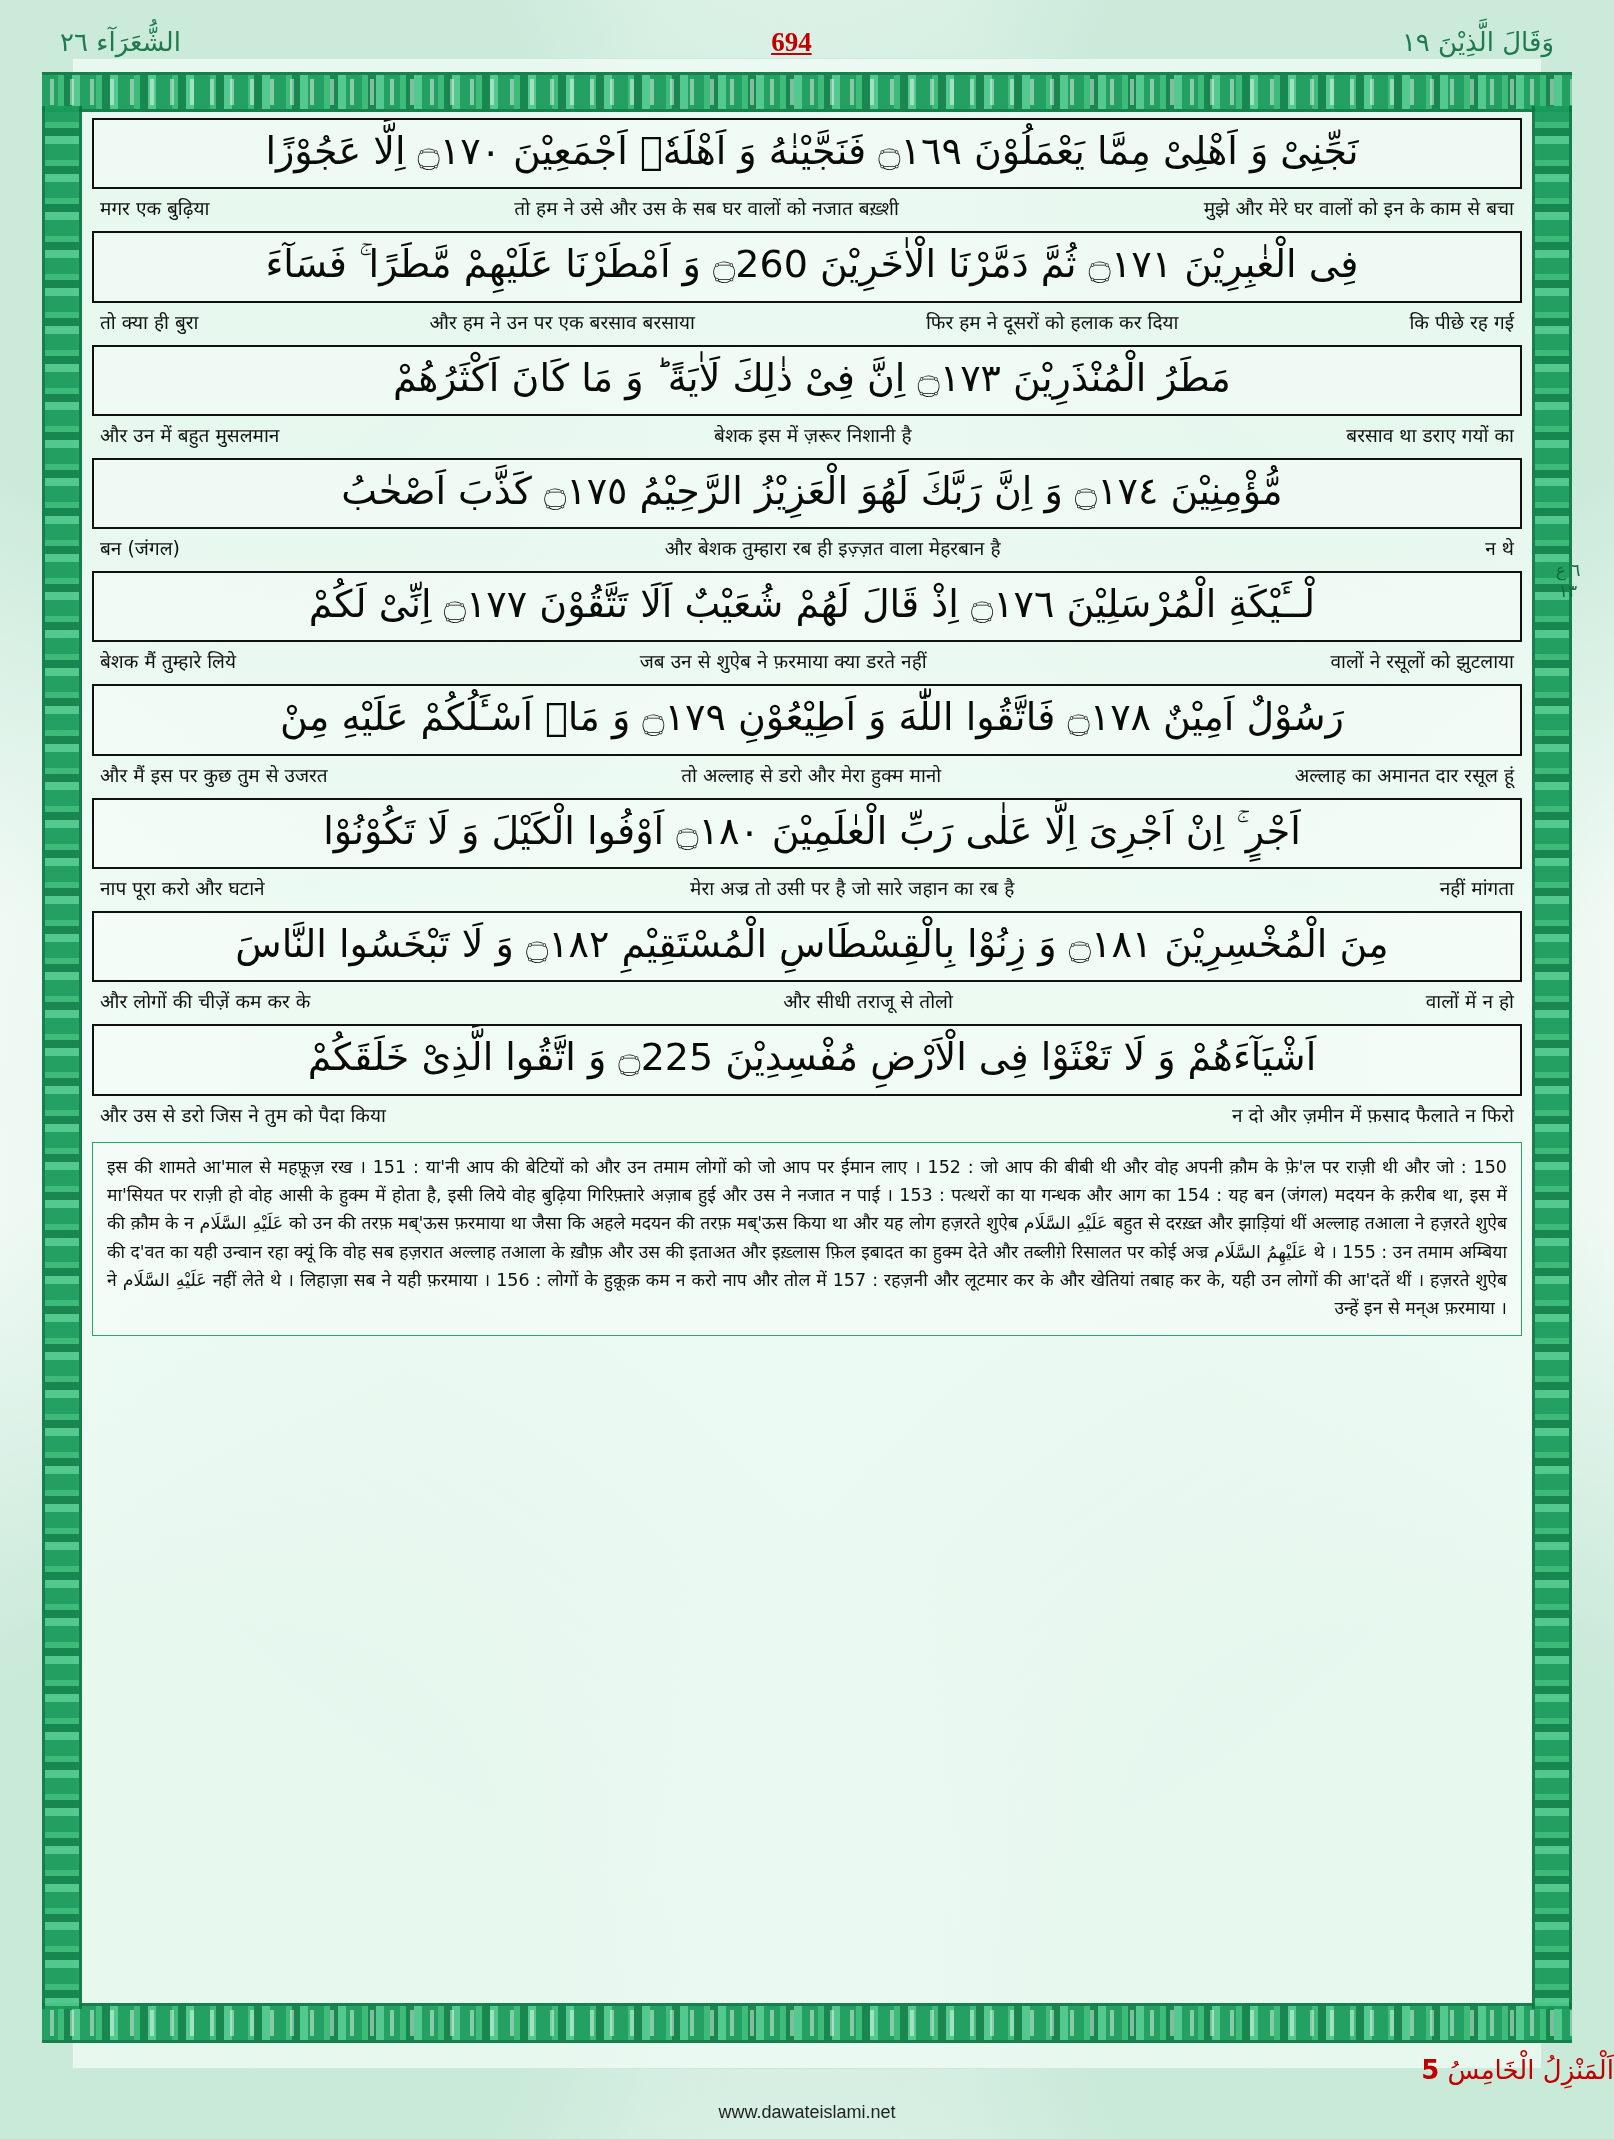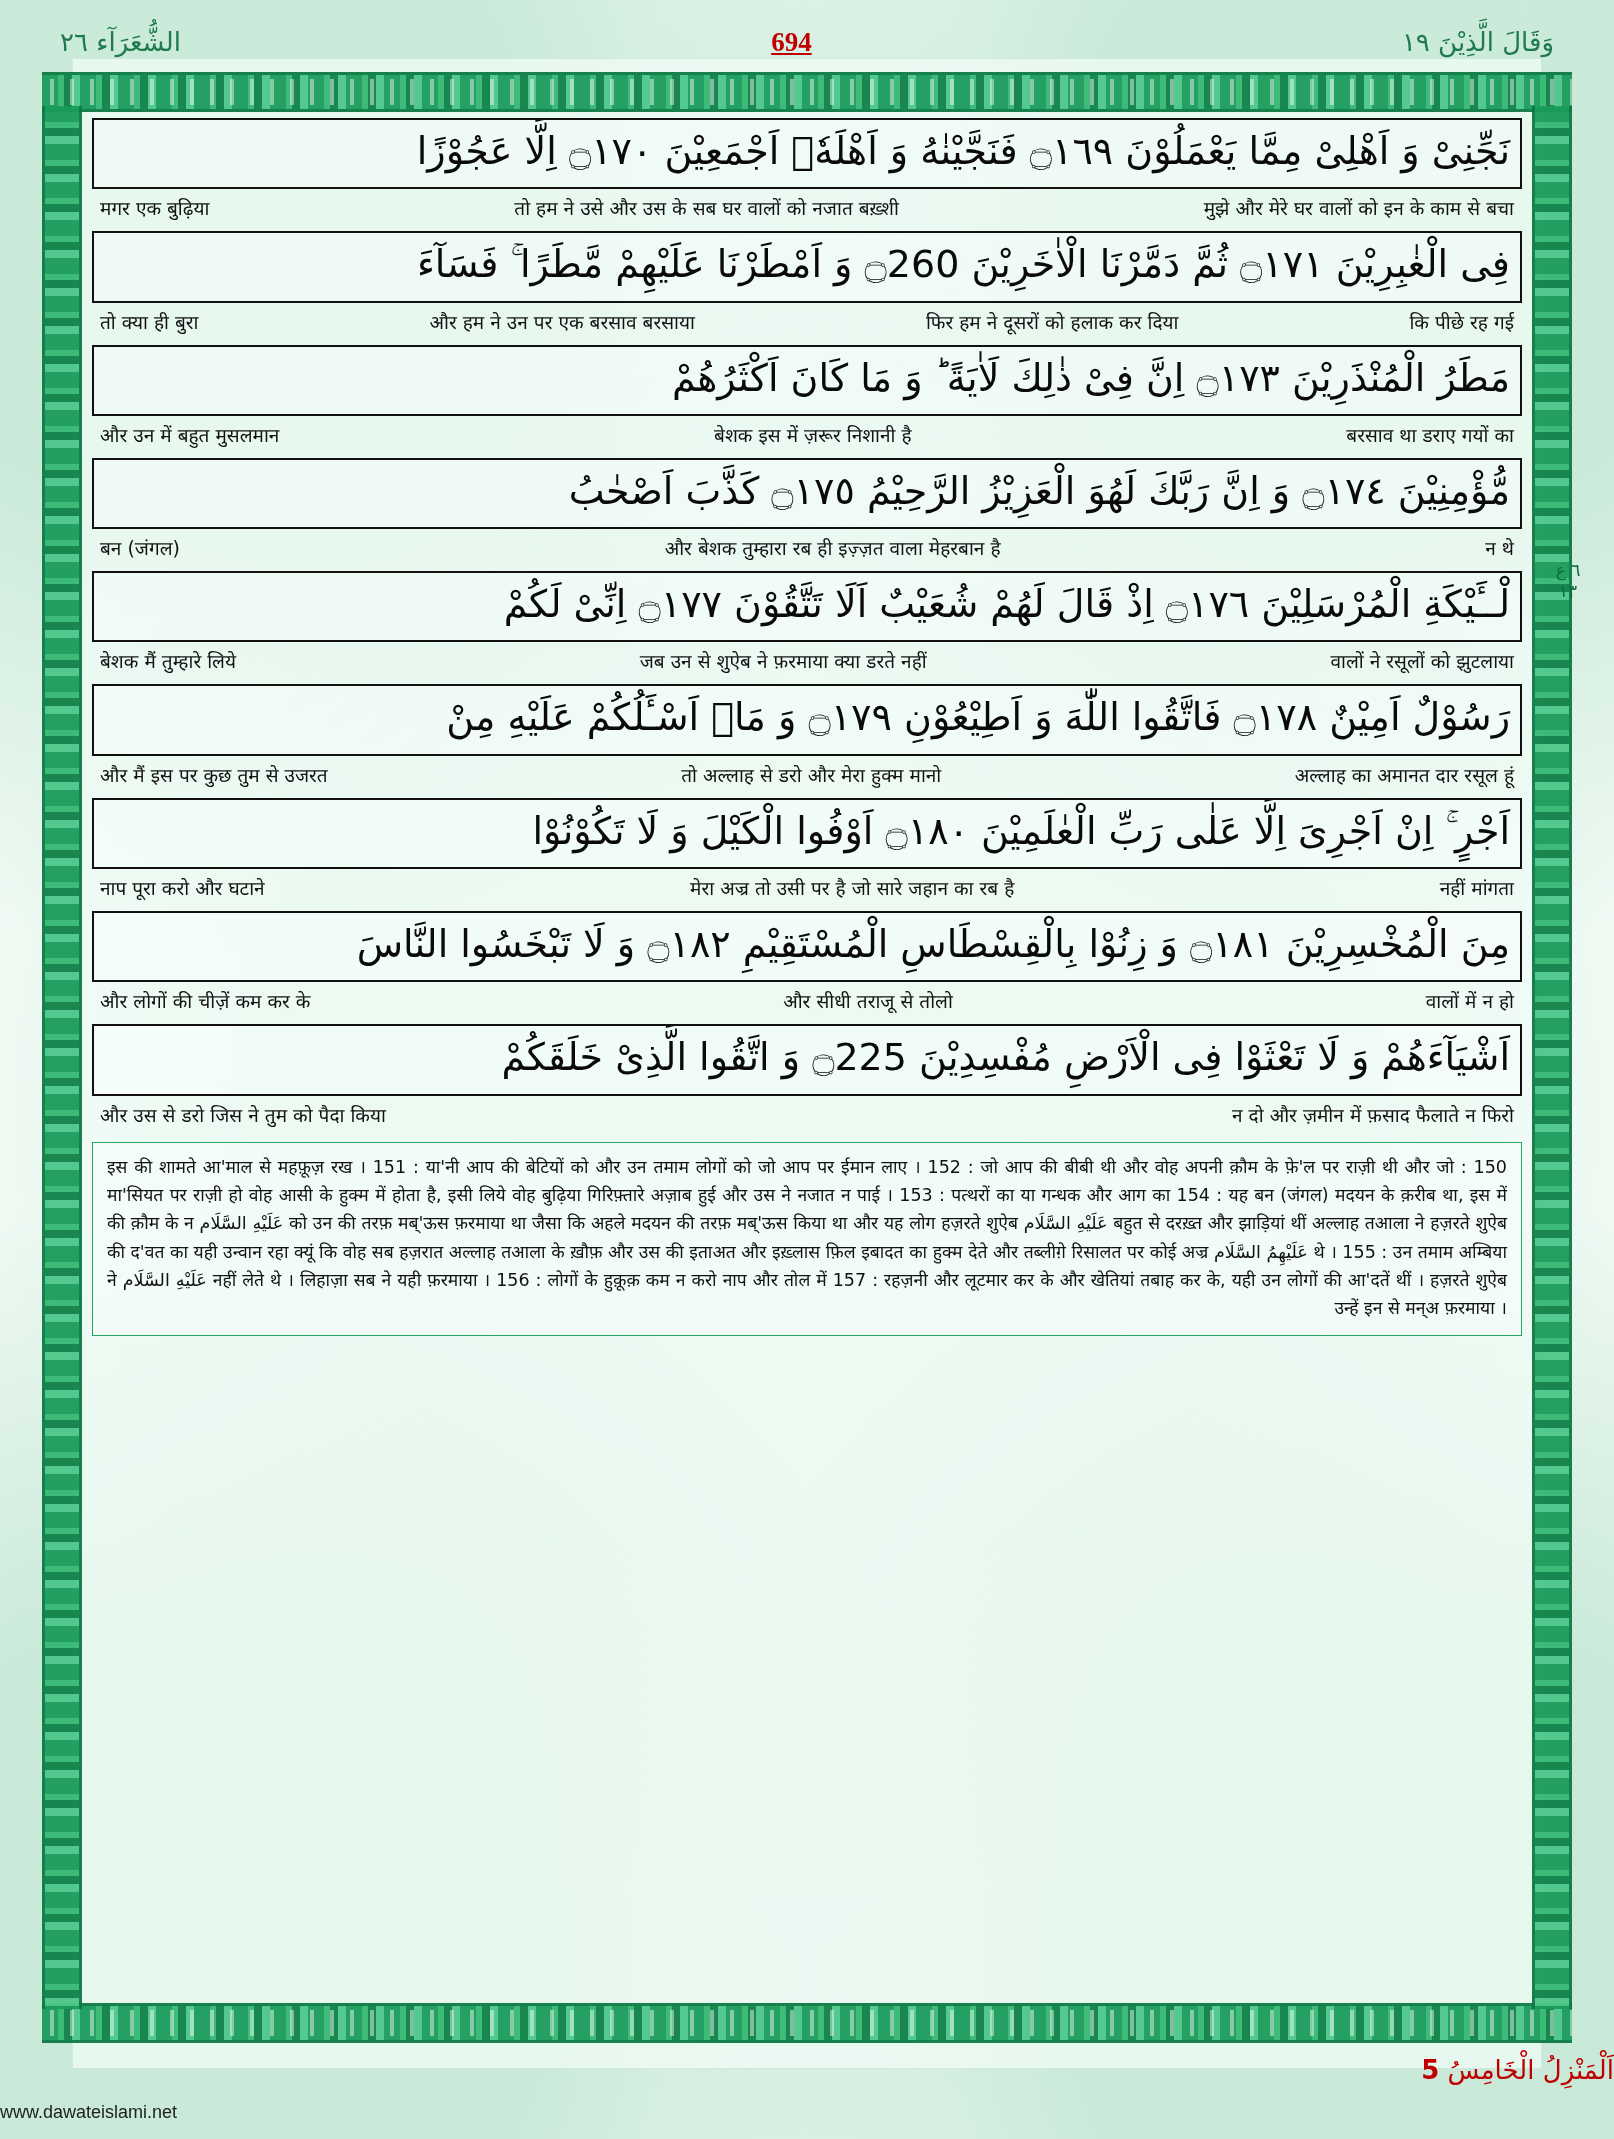--- a/index.html
+++ b/index.html
@@ -124,20 +124,21 @@
 
   .verse-block {
     margin-bottom: 2px;
   }
   .arabic-line {
     border: 2px solid #111;
     background: rgba(255,255,255,0.35);
     padding: 6px 10px 10px 20px;
     box-sizing: border-box;
     direction: rtl;
+    text-align: center;
     font-family: "DejaVu Sans", sans-serif;
     font-size: 38px;
     line-height: 1.35;
     color: #0a0a0a;
     white-space: nowrap;
     overflow: hidden;
   }
   .urdu-line {
     direction: rtl;
     display: flex;
@@ -174,21 +175,21 @@
     font-size: 26px;
     color: #c00000;
     direction: rtl;
     font-family: "DejaVu Sans", sans-serif;
   }
   .footer-manzil .num { color: #c00000; font-weight: bold; }
   .site {
     position: absolute;
     left: 0; right: 0;
     bottom: 16px;
-    text-align: left;
+    text-align: center;
     font-size: 18px;
     color: #222;
     font-family: "Liberation Sans", sans-serif;
   }
 
   
   .ruku-mark {
     position: absolute;
     right: 29px;
     top: 560px;

